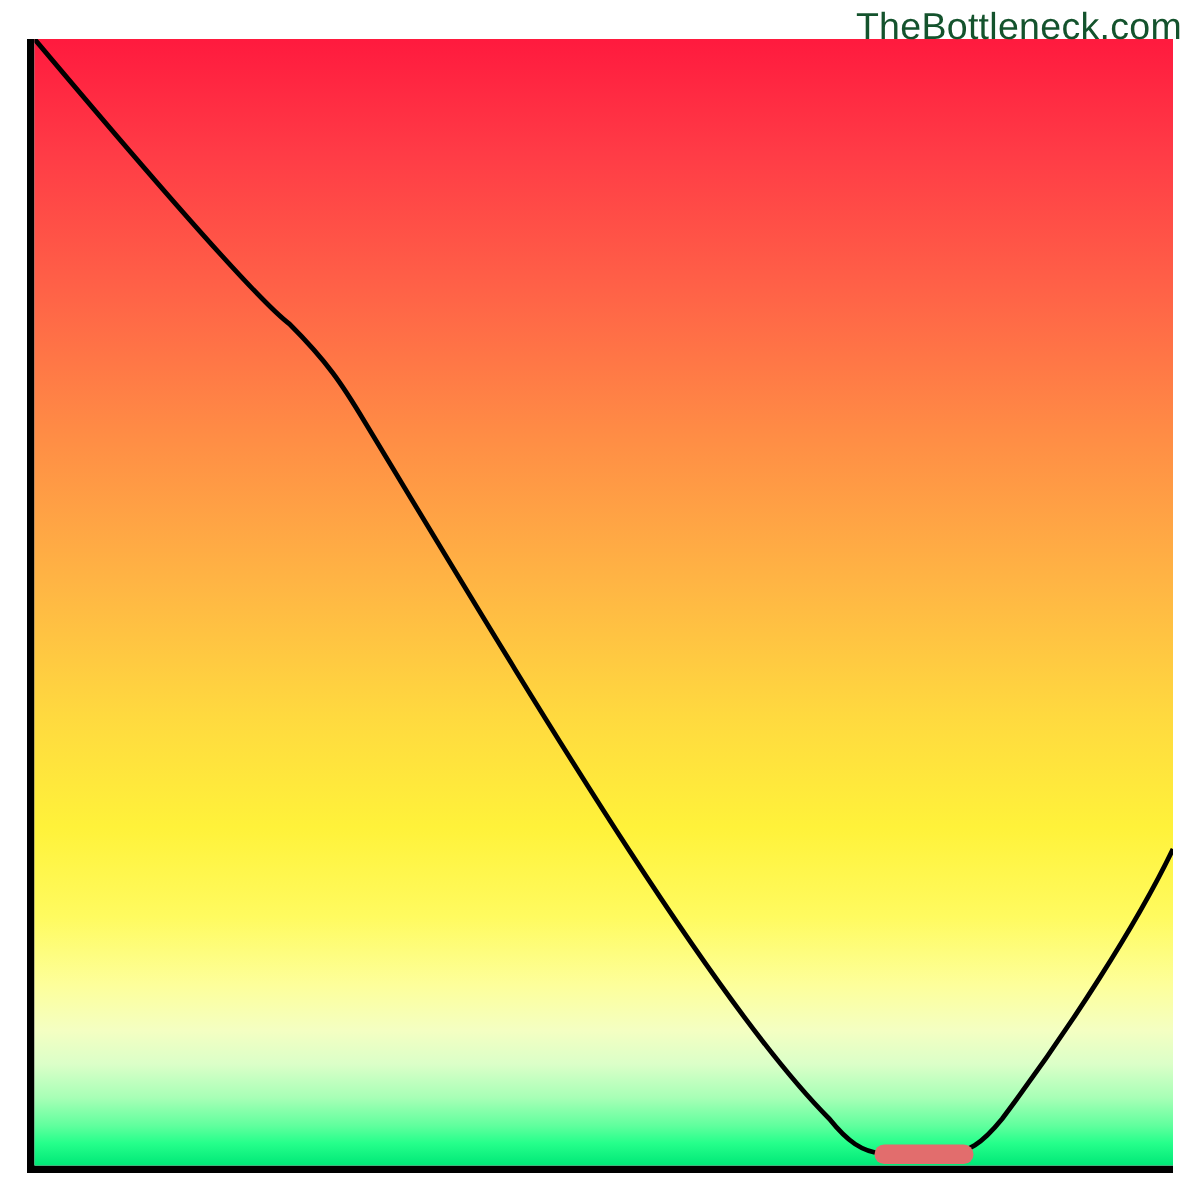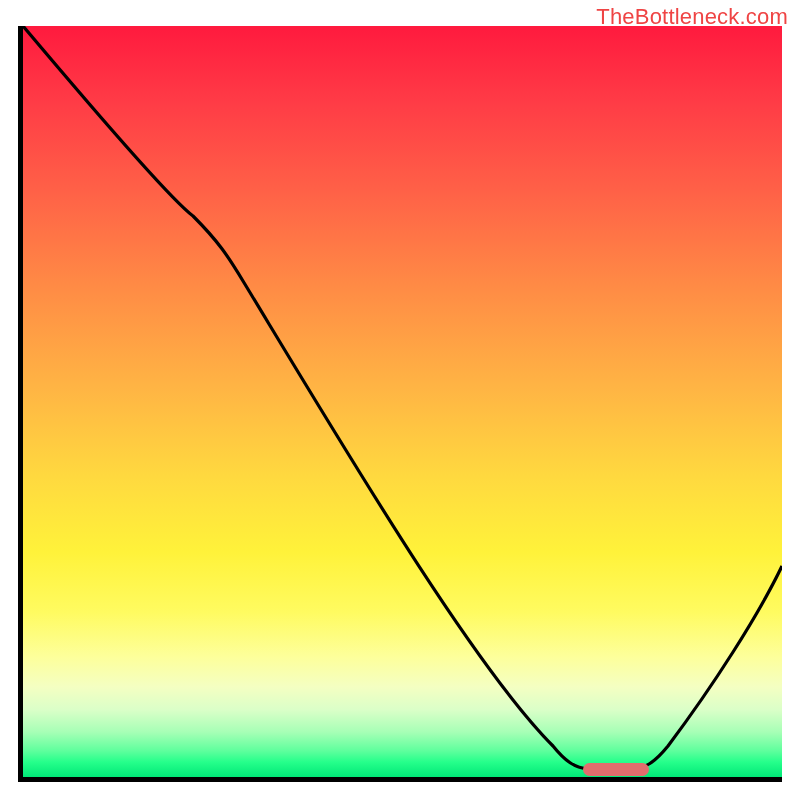--- a/index.html
+++ b/index.html
@@ -13,22 +13,22 @@
   }
   .container {
     position: relative;
     width: 800px;
     height: 800px;
   }
   .watermark {
     position: absolute;
     top: 4px;
     right: 12px;
-    color: #ef4444;
-    font-size: 22px;
+    color: #14532d;
+    font-size: 25px;
     font-weight: 400;
     letter-spacing: 0.2px;
     z-index: 10;
   }
   .plot-frame {
     position: absolute;
     left: 18px;
     top: 26px;
     width: 764px;
     height: 756px;

